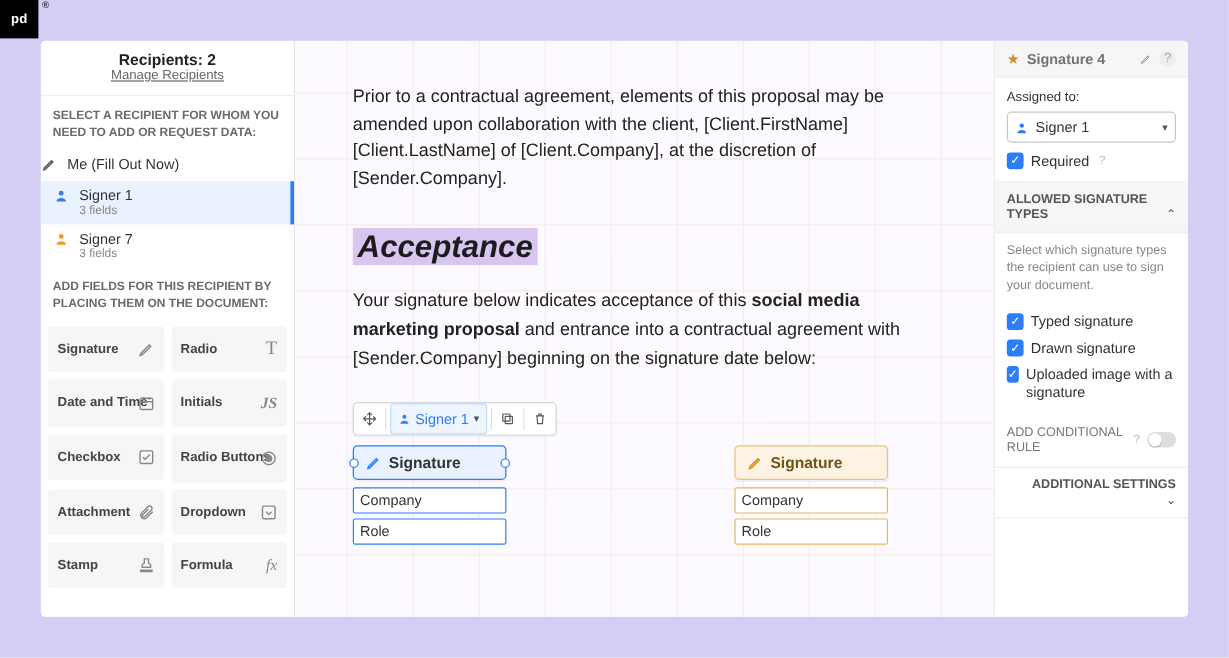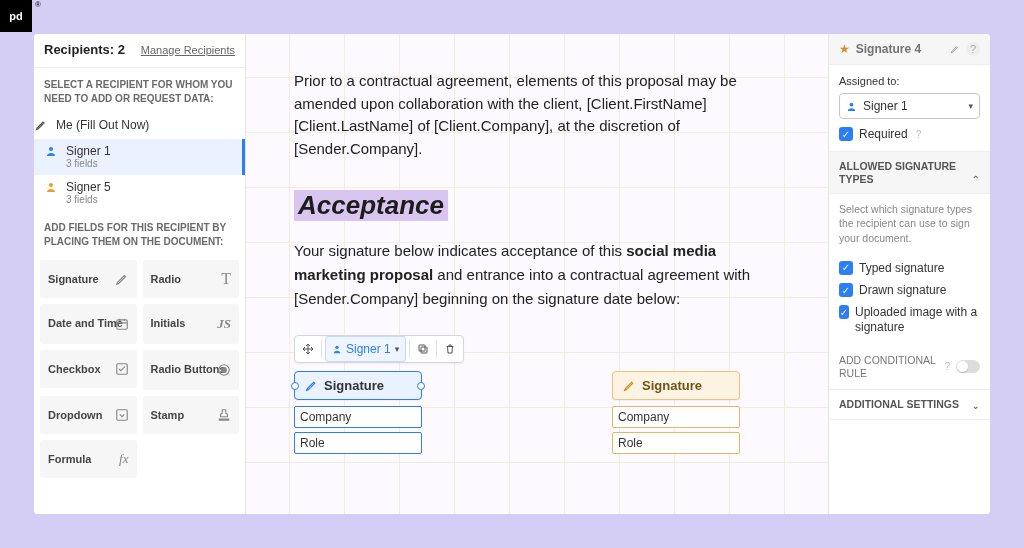--- a/index.html
+++ b/index.html
@@ -6,21 +6,21 @@
 html, body { width: 1024px; height: 548px; overflow: hidden; }
 body { background: #d4cdf4; position: relative; }
 
 .logo-corner { position: absolute; top: 0; left: 0; width: 32px; height: 32px; background: #000; color: #fff; display: flex; align-items: center; justify-content: center; font-size: 11px; font-weight: bold; }
 .logo-corner::after { content: "®"; position: absolute; top: 0; right: -9px; font-size: 8px; color: #333; }
 
 .app { position: absolute; top: 34px; left: 34px; right: 34px; bottom: 34px; display: flex; background: #f7f7f7; border-radius: 4px; overflow: hidden; }
 
 
 .left { width: 212px; background: #fff; border-right: 1px solid #e6e6e6; display: flex; flex-direction: column; }
-.recipients-head { display: flex; justify-content: space-between; align-items: center; padding: 8px 10px 10px 10px; border-bottom: 1px solid #eee; }
+.recipients-head { display: flex; justify-content: space-between; align-items: center; padding: 8px 10px 10px 10px; border-bottom: 1px solid #eee; flex-direction: column; }
 .recipients-head .title { font-weight: 700; font-size: 13px; color: #222; }
 .recipients-head .manage { font-size: 11px; color: #666; text-decoration: underline; cursor: pointer; }
 
 .section-label { font-size: 10px; font-weight: 700; color: #6a6a6a; padding: 10px 10px 6px 10px; line-height: 1.35; }
 
 .recipient-row { display: flex; align-items: center; gap: 8px; padding: 7px 0; cursor: pointer; }
 .recipient-row .ic { width: 14px; display: flex; justify-content: center; color: #555; }
 .recipient-row .name { font-size: 12px; color: #333; }
 .signer-entry { padding: 5px 10px 6px 10px; display: flex; align-items: flex-start; gap: 8px; cursor: pointer; }
 .signer-entry.active { background: #eaf2ff; border-right: 3px solid #2b7ef7; }
@@ -141,21 +141,21 @@
     </div>
 
     <div class="signer-entry">
       <span class="person-ic orange">
         <svg width="12" height="12" viewBox="0 0 24 24" fill="#ee9b1e">
             <circle cx="12" cy="8" r="4"></circle>
             <path d="M4 22c0-4 4-6 8-6s8 2 8 6z"></path>
           </svg>
       </span>
       <span class="signer-text">
-        <div class="name">Signer 5</div>
+        <div class="name">Signer 7</div>
         <div class="sub">3 fields</div>
       </span>
     </div>
 
     <div class="section-label">ADD FIELDS FOR THIS RECIPIENT BY PLACING THEM ON THE DOCUMENT:</div>
 
     <div class="fields-grid">
       <div class="field-card">
           <span class="fname">Signature</span>
           <span class="fi">
@@ -189,20 +189,28 @@
               <path d="M7 12l3 3 7-7"></path>
             </svg>
           </span>
         </div>
       <div class="field-card tall">
           <span class="fname">Radio Buttons</span>
           <span class="fi">
             <svg width="14" height="14" viewBox="0 0 24 24" fill="none" stroke="#888" stroke-width="2">
               <circle cx="12" cy="12" r="9"></circle>
               <circle cx="12" cy="12" r="4" fill="#888"></circle>
+            </svg>
+          </span>
+        </div>
+      <div class="field-card">
+          <span class="fname">Attachment</span>
+          <span class="fi">
+            <svg width="14" height="14" viewBox="0 0 24 24" fill="none" stroke="#888" stroke-width="2">
+              <path d="M21 11l-9 9a5 5 0 01-7-7l9-9a3.5 3.5 0 015 5l-9 9a2 2 0 01-3-3l8-8"></path>
             </svg>
           </span>
         </div>
       <div class="field-card">
           <span class="fname">Dropdown</span>
           <span class="fi">
             <svg width="14" height="14" viewBox="0 0 24 24" fill="none" stroke="#888" stroke-width="2">
               <rect x="3" y="3" width="18" height="18" rx="2"></rect>
               <path d="M8 11l4 4 4-4"></path>
             </svg>
@@ -349,19 +357,19 @@
         <span class="lbl">Uploaded image with a signature</span>
       </div>
     </div>
 
     <div class="cond-row">
       <span class="title">ADD CONDITIONAL RULE</span>
       <span class="q">?</span>
       <span class="toggle"></span>
     </div>
 
-    <div class="r-accordion" style="background:#fff;">
+    <div class="r-accordion" style="background:#fff;flex-direction:column;">
       <span class="title">ADDITIONAL SETTINGS</span>
       <span class="chev">⌄</span>
     </div>
   </div>
 
 </div>
 
 </body></html>

